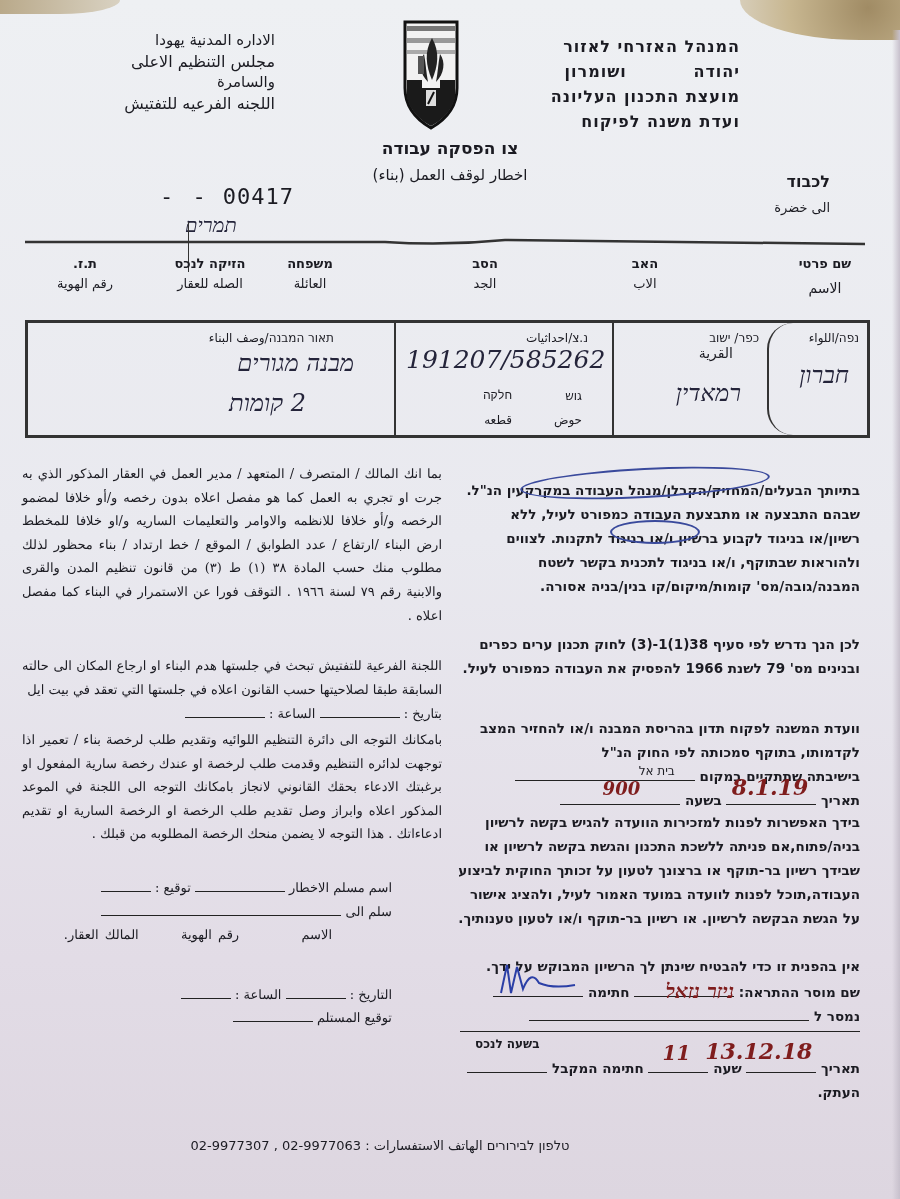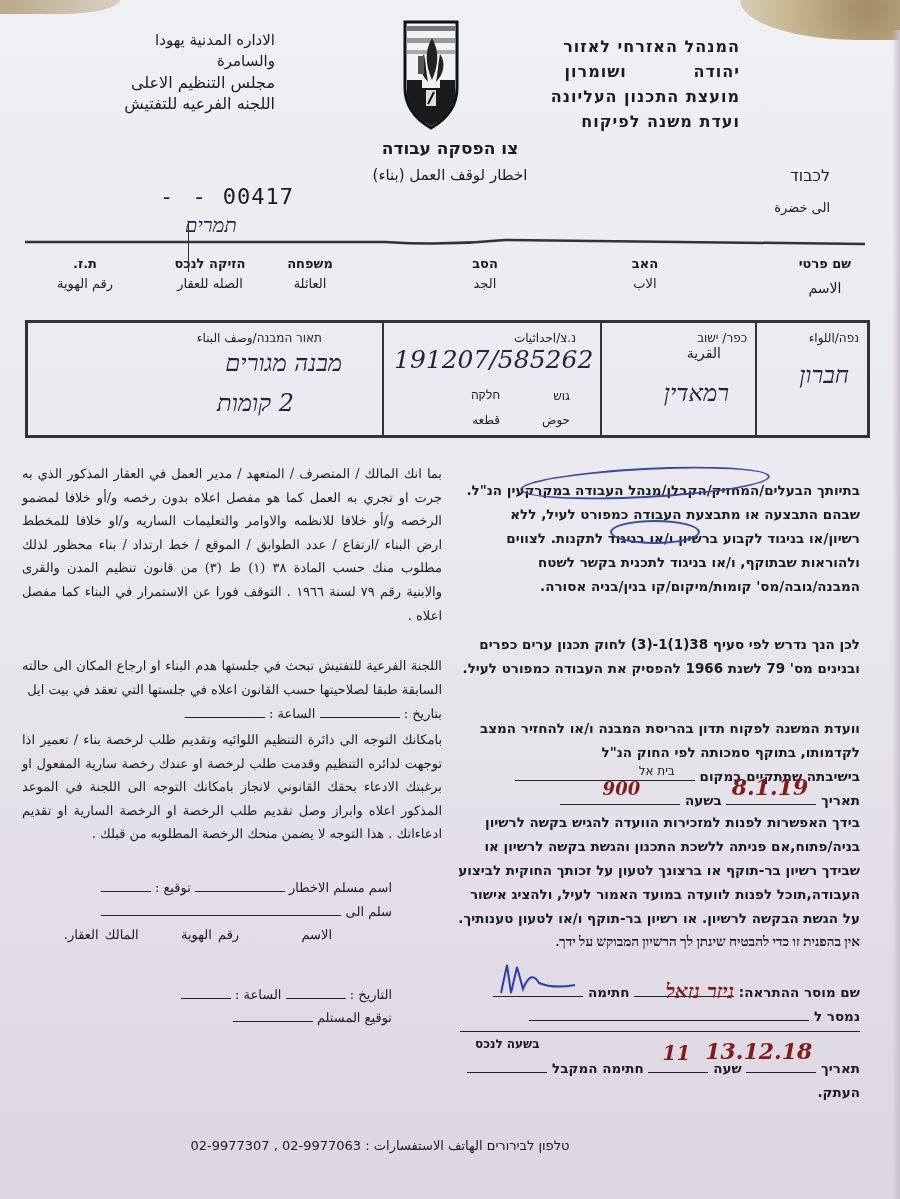--- a/index.html
+++ b/index.html
@@ -41,21 +41,21 @@
   .emblem {
     left: 402px; top: 18px; width: 58px; height: 112px;
   }
   .order-title {
     left: 300px; top: 138px; width: 300px; text-align: center;
     font-weight: bold; font-size: 17px;
   }
   .order-subtitle {
     left: 300px; top: 166px; width: 300px; text-align: center; font-size: 15px;
   }
-  .to-label { right: 70px; top: 166px; font-weight: normal; font-size: 16px; }
+  .to-label { right: 70px; top: 172px; font-weight: bold; font-size: 16px; }
   .to-name { right: 70px; top: 200px; font-size: 13px; }
   .serial {
     left: 160px; top: 184px; font-family: "DejaVu Sans Mono", monospace;
     font-size: 22px; letter-spacing: 1px;
   }
   .serial .dash { letter-spacing: 3px; margin-right: 14px; }
   .hand {
     font-family: "DejaVu Serif", serif; font-style: italic; color: #24243a;
   }
   .hand-blue { color: #7f1d1d; font-family: "DejaVu Serif", serif; font-style: italic; }
@@ -106,22 +106,22 @@
 
 <div class="abs heb-header rtl">
   <div>המנהל האזרחי לאזור</div>
   <div style="word-spacing:60px;">יהודה ושומרון</div>
   <div>מועצת התכנון העליונה</div>
   <div>ועדת משנה לפיקוח</div>
 </div>
 
 <div class="abs ar-header rtl">
   <div>الاداره المدنية يهودا</div>
+  <div style="font-size:16px;">مجلس التنظيم الاعلى</div>
   <div>والسامرة</div>
-  <div style="font-size:16px;">مجلس التنظيم الاعلى</div>
   <div style="font-size:16px;">اللجنه الفرعيه للتفتيش</div>
 </div>
 
 <div class="abs emblem">
   <svg width="58" height="112" viewBox="0 0 58 112">
     <path d="M3 4 L55 4 L55 70 Q55 95 29 110 Q3 95 3 70 Z" fill="#f2f2f2" stroke="#111" stroke-width="3"></path>
     <rect x="5" y="8" width="48" height="5" fill="#777"></rect>
     <rect x="5" y="20" width="48" height="5" fill="#999"></rect>
     <rect x="5" y="32" width="48" height="4" fill="#aaa"></rect>
     <path d="M30 20 C22 34 24 48 30 62 C36 48 38 34 30 20 Z" fill="#222"></path>
@@ -171,21 +171,21 @@
     <div class="he">הזיקה לנכס</div>
     <div>الصله للعقار</div>
   </div>
   <div class="name-cell rtl" style="right:735px;width:100px;">
     <div class="he">ת.ז.</div>
     <div>رقم الهوية</div>
   </div>
 </div>
 
 <div class="details">
-  <div class="dcell" style="width:112px;">
+  <div class="dcell" style="width:100px;border-radius:26px;">
     <div class="dlabel rtl">נפה/اللواء</div>
     <div class="dval hand" style="right:18px;top:38px;">חברון</div>
   </div>
   <div class="dcell" style="width:155px;">
     <div class="dlabel rtl">כפר/ ישוב</div>
     <div class="rtl" style="font-size:14px;text-align:right;padding-right:34px;">القرية</div>
     <div class="dval hand rtl" style="right:26px;top:56px;">רמאדין</div>
   </div>
   <div class="dcell" style="width:218px;">
     <div class="dlabel rtl" style="padding-right:24px;">נ.צ/احداثيات</div>
@@ -222,21 +222,21 @@
       <span class="abs hand-blue" style="right:8px;top:-18px;font-size:22px;">8.1.19</span>
     </span>
     <span>בשעה</span>
     <span class="blank" style="width:120px;position:relative;">
       <span class="abs hand-blue" style="right:40px;top:-16px;font-size:18px;">900</span>
     </span>
   </div>
 </div>
 
 <div class="abs para-he rtl" style="top:810px;">בידך האפשרות לפנות למזכירות הוועדה להגיש בקשה לרשיון בניה/פתוח,אם פניתה ללשכת התכנון והגשת בקשה לרשיון או שבידך רשיון בר-תוקף או ברצונך לטעון על זכותך החוקית לביצוע העבודה,תוכל לפנות לוועדה במועד האמור לעיל, ולהציג אישור על הגשת הבקשה לרשיון. או רשיון בר-תוקף ו/או לטעון טענותיך.</div>
-<div class="abs para-he rtl" style="top:930px;font-family:Liberation Serif, serif;">אין בהפנית זו כדי להבטיח שינתן לך הרשיון המבוקש על ידך.</div>
+<div class="abs para-he rtl" style="top:954px;">אין בהפנית זו כדי להבטיח שינתן לך הרשיון המבוקש על ידך.</div>
 
 <div class="abs para-he rtl" style="top:980px;">
   <div>
     <span>שם מוסר ההתראה:</span>
     <span class="blank" style="width:100px;position:relative;">
       <span class="abs hand-blue" style="right:0;top:-6px;font-size:20px;white-space:nowrap;">ניזר נזאל</span>
     </span>
     <span>חתימה</span>
     <span class="blank" style="width:90px;position:relative;">
       <svg class="abs" style="left:4px;top:-26px;" width="80" height="40">

